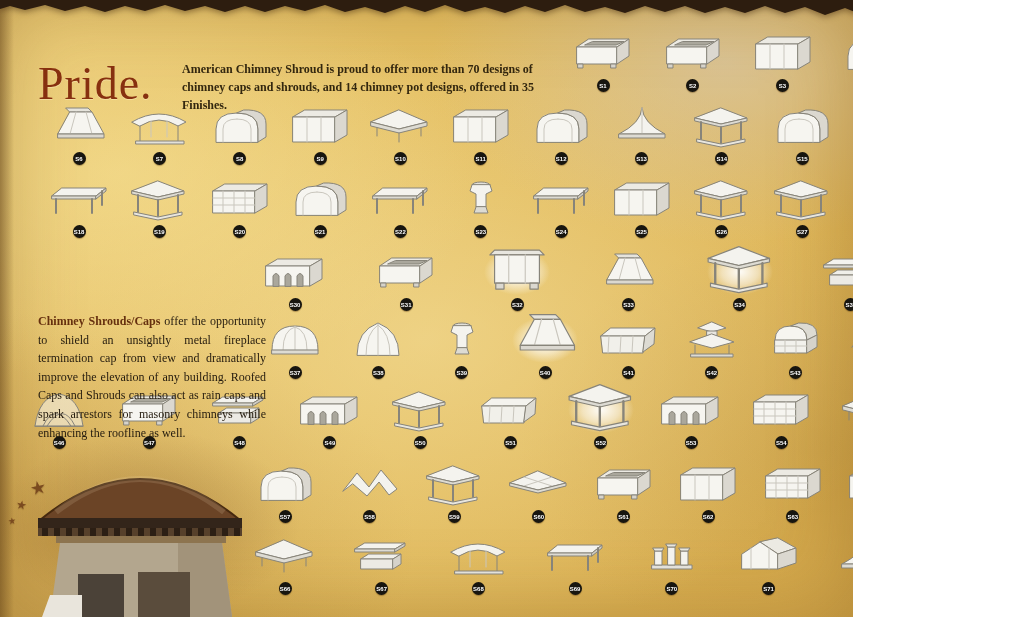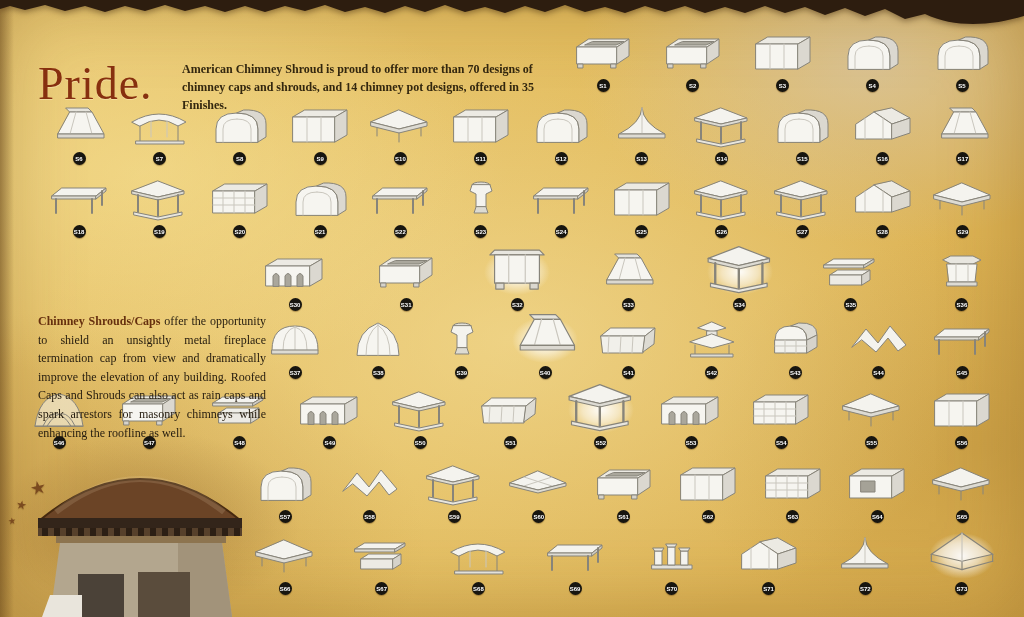--- a/index.html
+++ b/index.html
@@ -1,17 +1,17 @@
 <!DOCTYPE html>
 <html><head>
 <meta charset="utf-8">
 <style>
   html,body{margin:0;padding:0;}
   .page{
-    position:relative;width:1024px;height:617px;overflow:hidden;
+    position:relative;width:853px;height:617px;overflow:hidden;
     font-family:"Liberation Serif", serif;
     background:
       radial-gradient(ellipse 420px 260px at 85% 10%, rgba(213,204,194,0.55), rgba(213,204,194,0) 70%),
       radial-gradient(ellipse 520px 300px at 14% 28%, rgba(248,228,152,0.55), rgba(248,228,152,0) 70%),
       radial-gradient(ellipse 640px 400px at 50% 55%, rgba(250,233,172,0.5), rgba(250,233,172,0) 75%),
       radial-gradient(ellipse 430px 300px at 96% 72%, rgba(186,143,58,0.45), rgba(186,143,58,0) 70%),
       radial-gradient(ellipse 520px 330px at 6% 88%, rgba(168,122,50,0.45), rgba(168,122,50,0) 70%),
       linear-gradient(120deg,#e9c873,#e2bb5c 50%,#d8ac4e);
     box-shadow:inset 0 0 80px rgba(120,80,20,0.35);
   }

